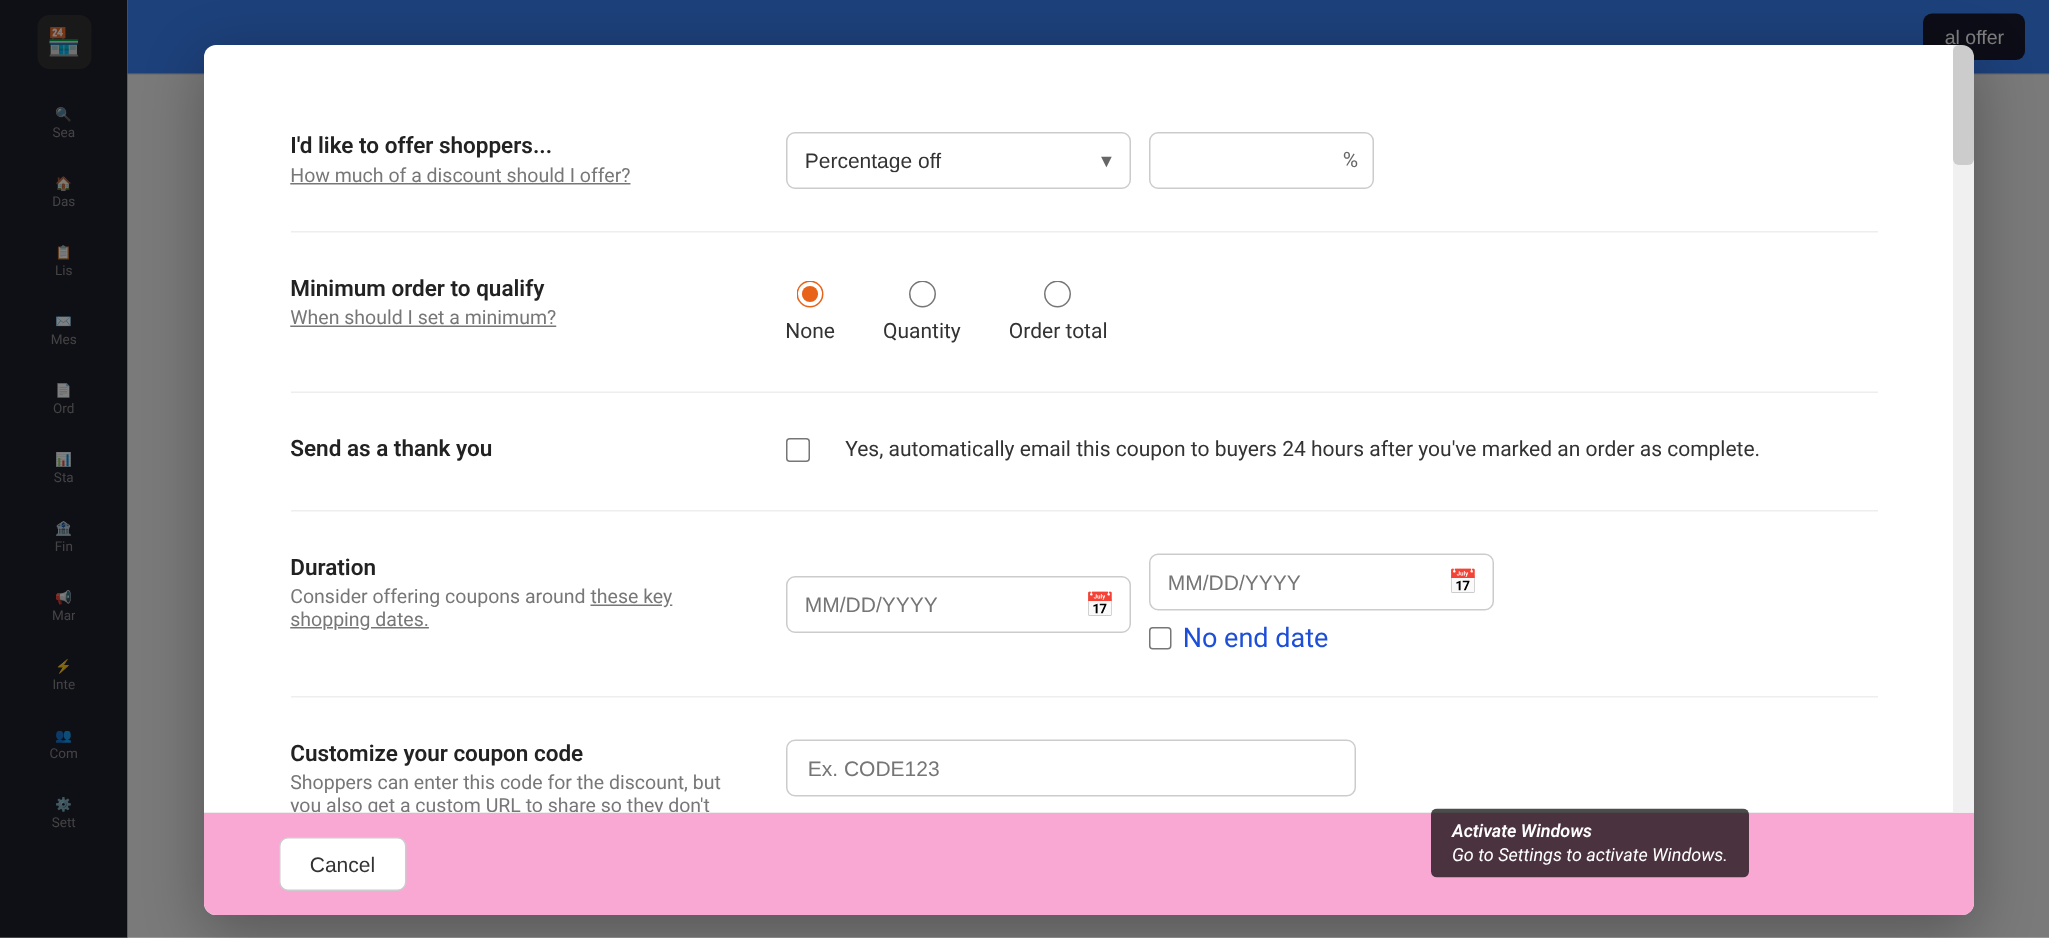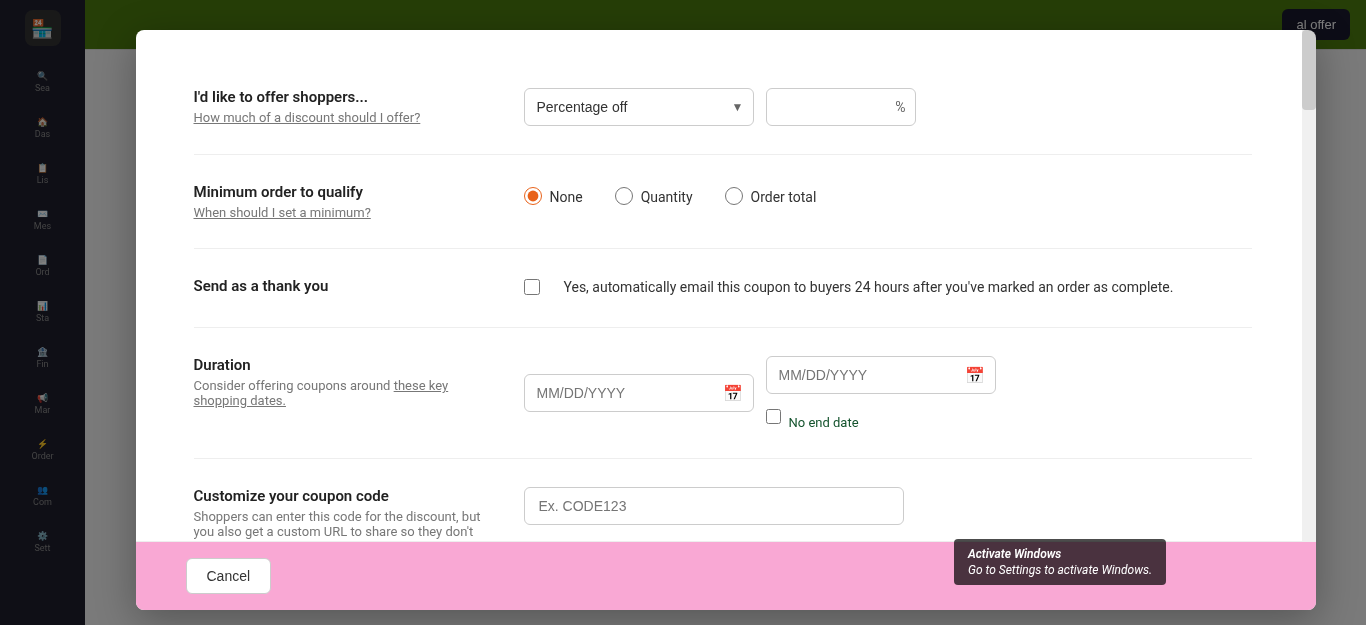--- a/index.html
+++ b/index.html
@@ -72,21 +72,21 @@
     }
 
     .main-content {
       flex: 1;
       background: #f5f5f5;
       position: relative;
     }
 
     .top-bar {
       height: 50px;
-      background: #4d7c0f;
+      background: #3b82f6;
       display: flex;
       align-items: center;
       justify-content: flex-end;
       padding: 15px 16px;
       border-bottom: 1px solid #e0e0e0;
     }
 
     .top-bar-btn {
       background: #1a1a2e;
       color: white;
@@ -253,23 +253,24 @@
     
     .radio-group {
       display: flex;
       align-items: center;
       gap: 32px;
       padding: 4px 0;
     }
 
     .radio-item {
       display: flex;
-      align-items: flex-end;
+      align-items: center;
       gap: 8px;
       cursor: pointer;
+      flex-direction: column;
     }
 
     .radio-item input[type="radio"] {
       width: 18px;
       height: 18px;
       accent-color: #e8621a;
       cursor: pointer;
     }
 
     .radio-label {
@@ -335,24 +336,23 @@
       margin-top: 8px;
     }
 
     .no-end-date input[type="checkbox"] {
       width: 15px;
       height: 15px;
       cursor: pointer;
     }
 
     .no-end-date label {
-      font-size: 13px;
-      color: #14532d;
-      cursor: pointer;
-      margin-top: 13px;
+      font-size: 18px;
+      color: #1d4ed8;
+      cursor: pointer;
     }
 
     .end-date-col {
       display: flex;
       flex-direction: column;
     }
 
     
     .coupon-input {
       width: 380px;
@@ -465,21 +465,21 @@
     <div class="sidebar-item-bg">
       <span class="sidebar-icon">🏦</span>
       <span>Fin</span>
     </div>
     <div class="sidebar-item-bg">
       <span class="sidebar-icon">📢</span>
       <span>Mar</span>
     </div>
     <div class="sidebar-item-bg">
       <span class="sidebar-icon">⚡</span>
-      <span>Order</span>
+      <span>Inte</span>
     </div>
     <div class="sidebar-item-bg">
       <span class="sidebar-icon">👥</span>
       <span>Com</span>
     </div>
     <div class="sidebar-item-bg">
       <span class="sidebar-icon">⚙️</span>
       <span>Sett</span>
     </div>
   </div>

